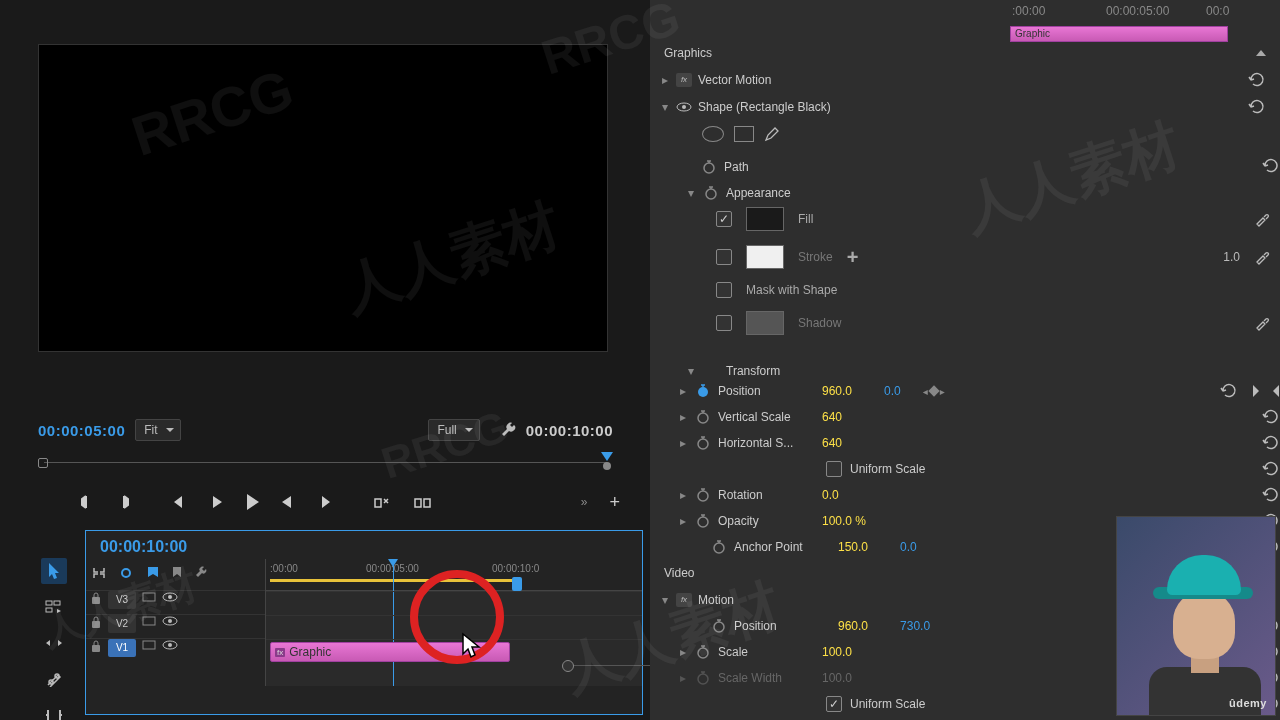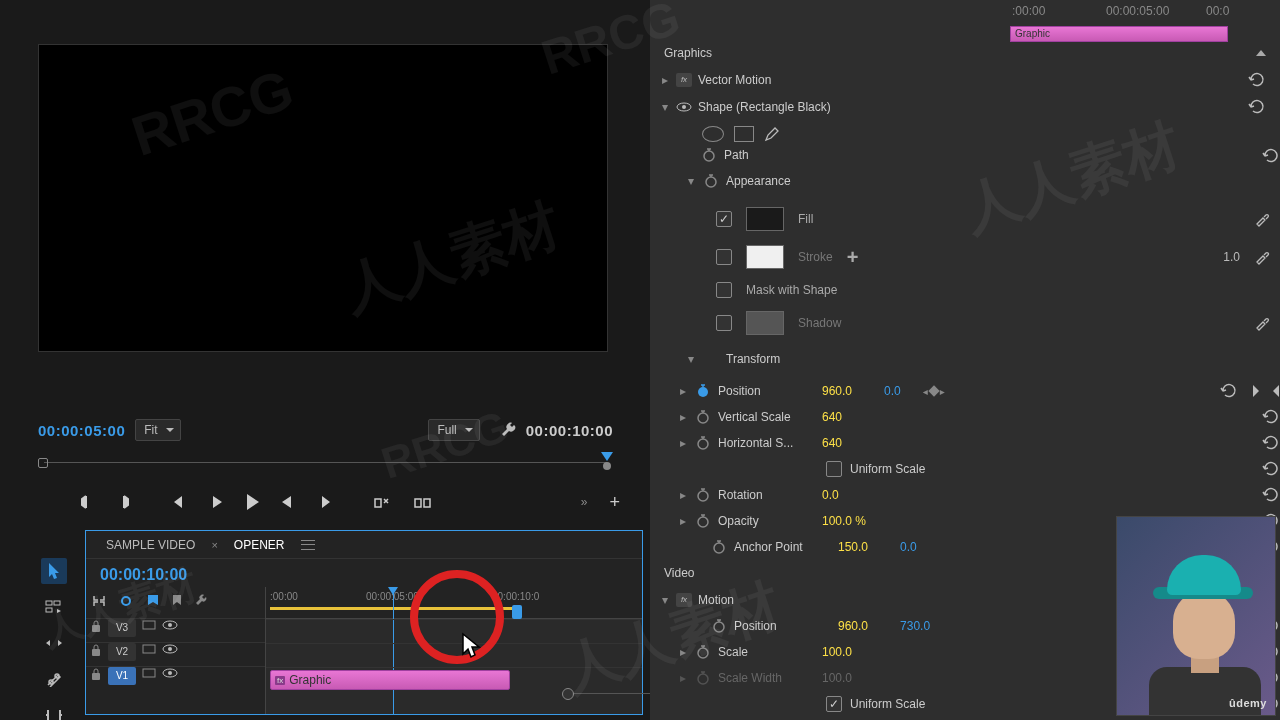--- a/index.html
+++ b/index.html
@@ -66,21 +66,21 @@
 .expand-chevron { width: 10px; text-align: center; color: #888; cursor: pointer; font-size: 10px; }
 .expand-chevron.down::before { content: '▾'; font-size: 12px; }
 .expand-chevron.right::before { content: '▸'; font-size: 12px; }
 .fx-badge { width: 16px; height: 14px; background: #444; border-radius: 2px; font-size: 8px; text-align: center; line-height: 14px; color: #bbb; font-style: italic; }
 .eye-icon { width: 16px; height: 12px; display: inline-flex; }
 .reset-arrow { width: 18px; height: 16px; margin-left: auto; cursor: pointer; }
 .shape-row { display: flex; align-items: center; height: 28px; padding-left: 52px; gap: 10px; }
 .shape-ellipse { width: 22px; height: 16px; border: 1px solid #888; border-radius: 50%; cursor: pointer; }
 .shape-rect { width: 20px; height: 16px; border: 1px solid #888; cursor: pointer; }
 .pen-icon { cursor: pointer; }
-.sub-row { display: flex; align-items: flex-start; height: 26px; padding-left: 52px; gap: 8px; color: #ccc; }
+.sub-row { display: flex; align-items: flex-end; height: 26px; padding-left: 52px; gap: 8px; color: #ccc; }
 .stopwatch-off { width: 14px; height: 14px; display: inline-flex; }
 .stopwatch-on { width: 14px; height: 14px; display: inline-flex; }
 .swatch-row { display: flex; align-items: center; height: 38px; padding-left: 66px; gap: 14px; }
 .checkbox { width: 16px; height: 16px; border: 1px solid #888; border-radius: 2px; background: #333; display: flex; align-items: center; justify-content: center; cursor: pointer; }
 .checkbox.checked::after { content: '✓'; color: #ccc; font-size: 12px; }
 .swatch { width: 38px; height: 24px; border: 1px solid #666; cursor: pointer; }
 .eyedrop { margin-left: auto; margin-right: 10px; cursor: pointer; }
 .plus-big { color: #aaa; font-size: 20px; font-weight: bold; cursor: pointer; }
 .value-blue { color: #fde047; cursor: ew-resize; }
 .value-blue2 { color: #3a9be8; cursor: ew-resize; margin-left: 24px; }
@@ -190,30 +190,20 @@
         </svg>
     </div>
     <div class="tool-btn">
       <svg width="18" height="14">
           <path d="M3 2v10M15 2v10M1 7h3M14 7h3" stroke="#bbb" stroke-width="2"></path>
         </svg>
     </div>
   </div>
 
   <div class="timeline-panel">
-    <div class="tab-row">
-      <span class="tab">SAMPLE VIDEO</span>
-      <span class="tab-close">×</span>
-      <span class="tab active">OPENER</span>
-      <div class="tab-menu">
-          <div></div>
-          <div></div>
-          <div></div>
-        </div>
-    </div>
     <div class="tl-head">
       <span class="tl-timecode">00:00:10:00</span>
     </div>
     <div class="tl-body">
       <div class="tl-left">
         <div class="tl-icons">
           <svg width="14" height="14">
               <path d="M2 2v4h4M12 12v-4h-4M2 12v-4h4M12 2v4h-4" stroke="#bbb" fill="none" stroke-width="1.5"></path>
             </svg>
           <svg width="16" height="16">

